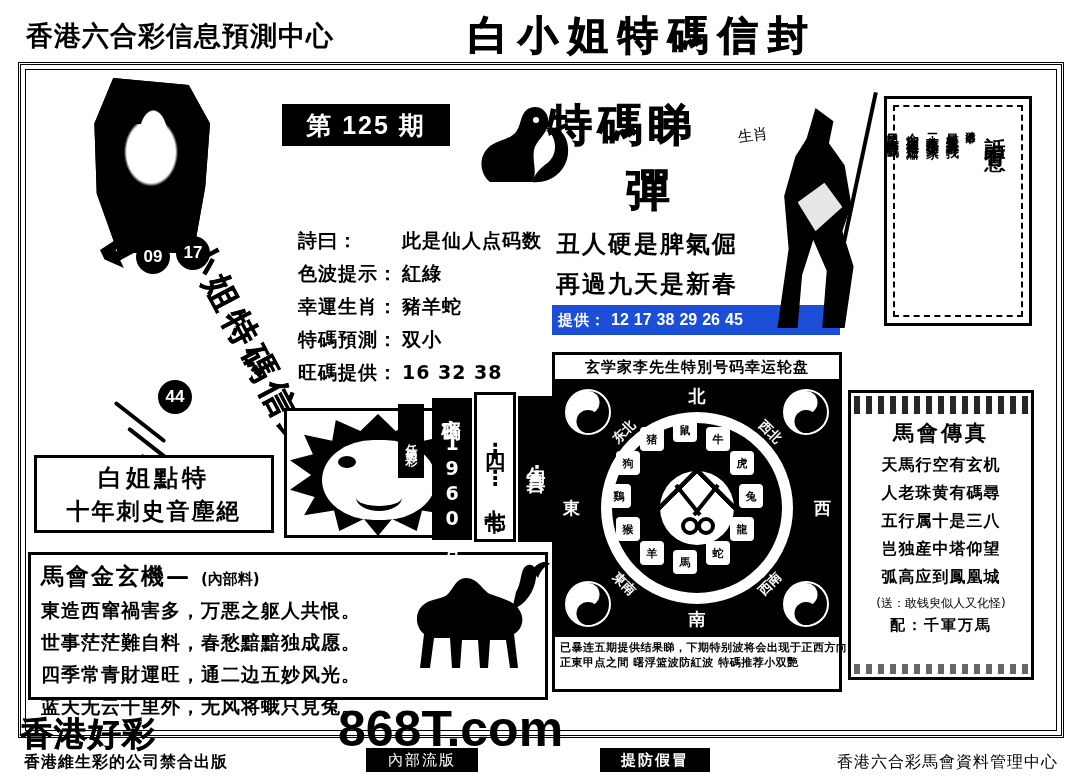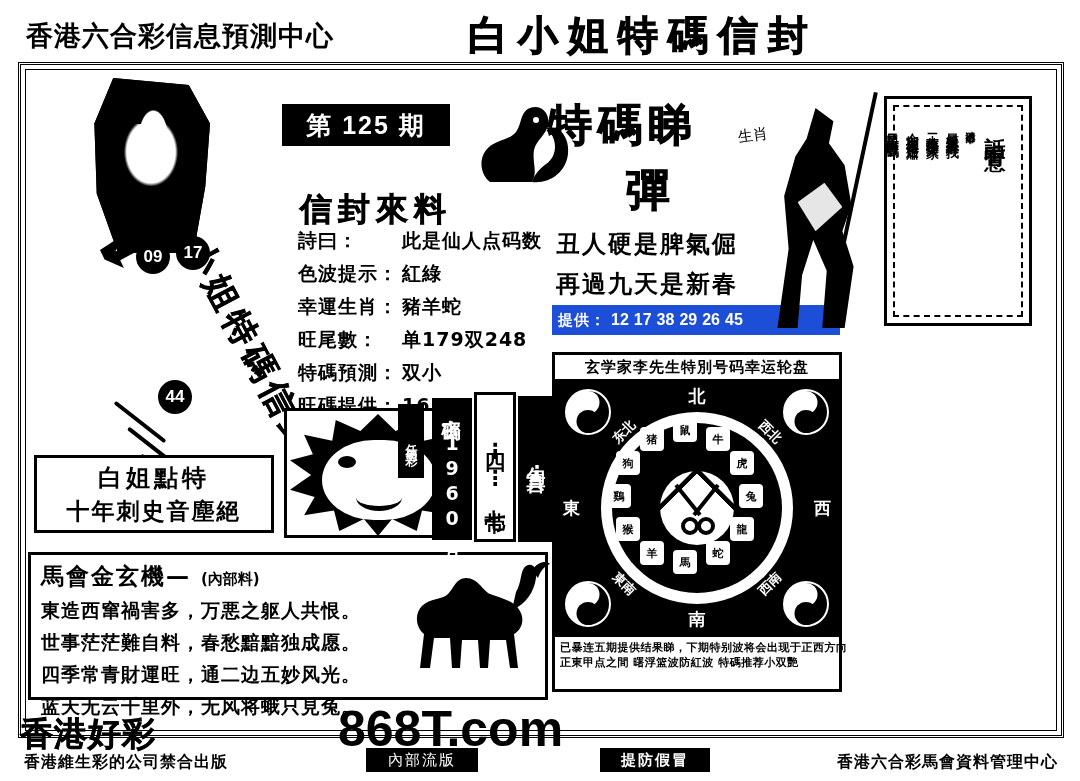--- a/index.html
+++ b/index.html
@@ -318,21 +318,21 @@
     position:absolute; left:366px; top:748px; width:112px; height:24px;
     background:#000; color:#fff; font-size:15px; font-weight:normal;
     display:flex; align-items:center; justify-content:center; letter-spacing:2px;
   }
   .foot-mid2{
     position:absolute; left:600px; top:748px; width:110px; height:24px;
     background:#000; color:#fff; font-size:15px; font-weight:bold;
     display:flex; align-items:center; justify-content:center; letter-spacing:2px;font-family:Liberation Mono, monospace;
   }
   .foot-right{
-    position:absolute; right:22px; top:752px; font-size:16px; font-weight:bold; letter-spacing:1px;
+    position:absolute; right:22px; top:752px; font-size:16px; font-weight:normal; letter-spacing:1px;
   }
 </style>
 </head>
 <body>
 
 <div class="page">
 
   <div class="hdr-left">香港六合彩信息預測中心</div>
   <div class="hdr-right">白小姐特碼信封</div>
 
@@ -383,38 +383,33 @@
   <div class="issue-badge">第 125 期</div>
 
   <svg class="squirrel" viewBox="0 0 110 96">
     <path d="M28 84 C18 76 16 60 26 50 C34 42 48 42 54 34 C60 26 58 14 68 10
              C78 6 88 14 86 26 C84 38 74 42 72 52 C70 64 76 74 70 84 Z" fill="#000"></path>
     <path d="M70 84 C88 86 104 74 106 56 C108 38 96 26 84 30 C96 40 96 58 84 66
              C76 72 72 78 70 84 Z" fill="#000"></path>
     <circle cx="74" cy="22" r="3" fill="#fff"></circle>
   </svg>
 
-  <div class="info-title">信封來料</div>
 
   <div class="info-table">
     <div class="info-row">
       <span class="k">詩曰：</span>
       <span class="v">此是仙人点码数</span>
     </div>
     <div class="info-row">
       <span class="k">色波提示：</span>
       <span class="v">紅綠</span>
     </div>
     <div class="info-row">
       <span class="k">幸運生肖：</span>
       <span class="v">豬羊蛇</span>
-    </div>
-    <div class="info-row">
-      <span class="k">旺尾數：</span>
-      <span class="v">单179双248</span>
     </div>
     <div class="info-row">
       <span class="k">特碼預測：</span>
       <span class="v">双小</span>
     </div>
     <div class="info-row">
       <span class="k">旺碼提供：</span>
       <span class="v">16  32  38</span>
     </div>
   </div>
@@ -504,20 +499,32 @@
           </svg>
         </div>
       </div>
     </div>
     <div class="wheel-foot">
       <div>已暴连五期提供结果睇，下期特别波将会出现于正西方向</div>
       <div>正東甲点之間    曙浮篮波防紅波    特碼推荐小双艷</div>
     </div>
   </div>
 
+  <div class="fax">
+    <div class="fax-title">馬會傳真</div>
+    <div class="fax-lines">
+      <div>天馬行空有玄机</div>
+      <div>人老珠黄有碼尋</div>
+      <div>五行属十是三八</div>
+      <div>岂独産中塔仰望</div>
+      <div>弧高应到鳳凰城</div>
+    </div>
+    <div class="fax-note">(送：敢钱臾似人又化怪)</div>
+    <div class="fax-note2">配：千軍万馬</div>
+  </div>
 
   <div class="bottom-left">香港好彩</div>
   <div class="bottom-url">868T.com</div>
 
   <div class="foot-left">香港維生彩的公司禁合出版</div>
   <div class="foot-mid">內部流版</div>
   <div class="foot-mid2">提防假冒</div>
   <div class="foot-right">香港六合彩馬會資料管理中心</div>
 
 </div>

